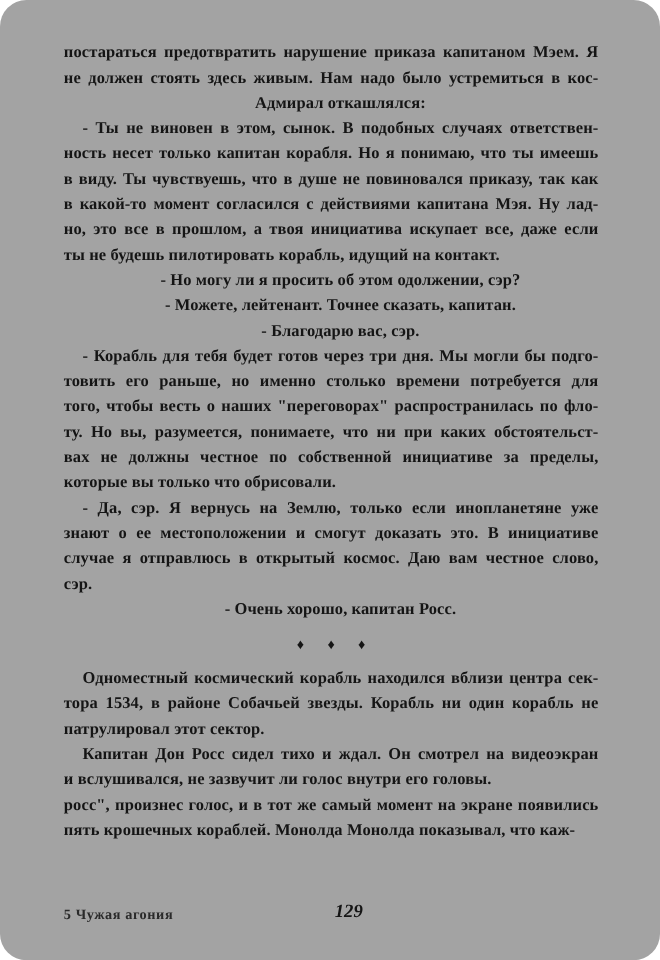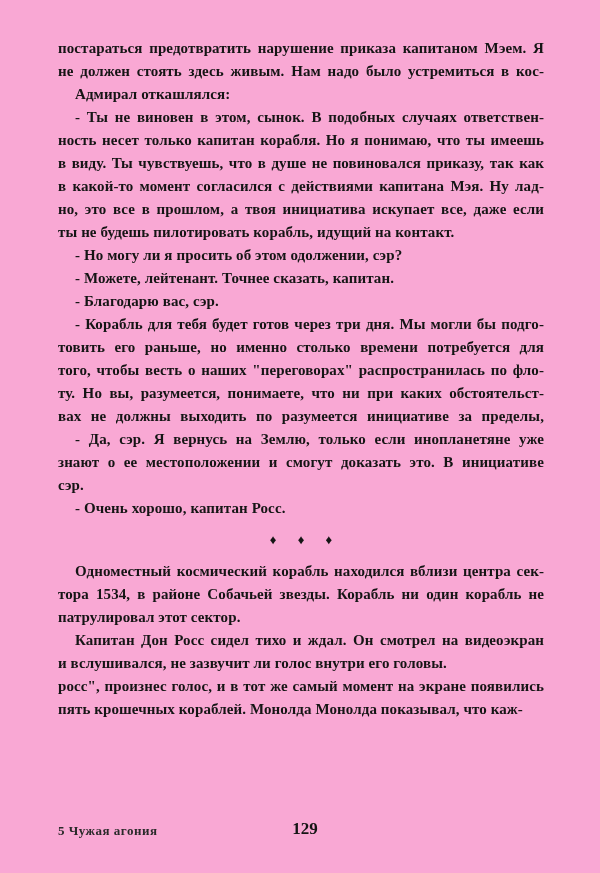--- a/index.html
+++ b/index.html
@@ -22,21 +22,21 @@
     line-height: 23px;
     font-weight: bold;
     letter-spacing: 0.1px;
   }
   .paragraph { margin: 0; }
   .line { text-align: left; }
   .line.just {
     text-align: justify;
     text-align-last: justify;
   }
-  .line.indent { text-indent: 17px; }
+  .line.indent { text-indent: 17px; text-align: center; }
   .separator {
     text-align: center;
     font-size: 13px;
     letter-spacing: 9px;
     padding-left: 9px; 
     margin: 8px 0 9px 0;
     line-height: 23px;
   }
   .footer {
     position: absolute;
@@ -46,30 +46,31 @@
   .sig {
     position: absolute;
     left: 0; top: 4px;
     font-size: 13px;
     font-weight: bold;
     letter-spacing: 0.5px;
     color: #2a2a2a;
   }
   .pagenum {
     position: absolute;
-    left: 4px; top: 0; width: 100%;
+    left: 16px; top: 0; width: 100%;
     text-align: center;
     font-size: 17px;
     font-weight: bold;
+    font-style: italic;
   }
 </style>
 </head>
 <body>
 
-<div class="page" style="background: #f9a8d4; color: rgb(21, 21, 21);">
+<div class="page" style="background: #a3a3a3; color: rgb(21, 21, 21); border-radius: 24px;">
   <div class="text-block">
       <div class="paragraph">
         <div class="line just">постараться предотвратить нарушение приказа капитаном Мэем. Я</div>
         <div class="line just">не должен стоять здесь живым. Нам надо было устремиться в кос-</div>
       </div>
       <div class="paragraph">
         <div class="line indent">Адмирал откашлялся:</div>
       </div>
       <div class="paragraph">
         <div class="line just indent">- Ты не виновен в этом, сынок. В подобных случаях ответствен-</div>
@@ -86,25 +87,27 @@
         <div class="line indent">- Можете, лейтенант. Точнее сказать, капитан.</div>
       </div>
       <div class="paragraph">
         <div class="line indent">- Благодарю вас, сэр.</div>
       </div>
       <div class="paragraph">
         <div class="line just indent">- Корабль для тебя будет готов через три дня. Мы могли бы подго-</div>
         <div class="line just">товить его раньше, но именно столько времени потребуется для</div>
         <div class="line just">того, чтобы весть о наших "переговорах" распространилась по фло-</div>
         <div class="line just">ту. Но вы, разумеется, понимаете, что ни при каких обстоятельст-</div>
-        <div class="line just">вах не должны выходить по разумеется инициативе за пределы,</div>
+        <div class="line just">вах не должны честное по собственной инициативе за пределы,</div>
+        <div class="line">которые вы только что обрисовали.</div>
       </div>
       <div class="paragraph">
         <div class="line just indent">- Да, сэр. Я вернусь на Землю, только если инопланетяне уже</div>
         <div class="line just">знают о ее местоположении и смогут доказать это. В инициативе</div>
+        <div class="line just">случае я отправлюсь в открытый космос. Даю вам честное слово,</div>
         <div class="line">сэр.</div>
       </div>
       <div class="paragraph">
         <div class="line indent">- Очень хорошо, капитан Росс.</div>
       </div>
       <div class="separator">♦ ♦ ♦</div>
       <div class="paragraph">
         <div class="line just indent">Одноместный космический корабль находился вблизи центра сек-</div>
         <div class="line just">тора 1534, в районе Собачьей звезды. Корабль ни один корабль не</div>
         <div class="line">патрулировал этот сектор.</div>

